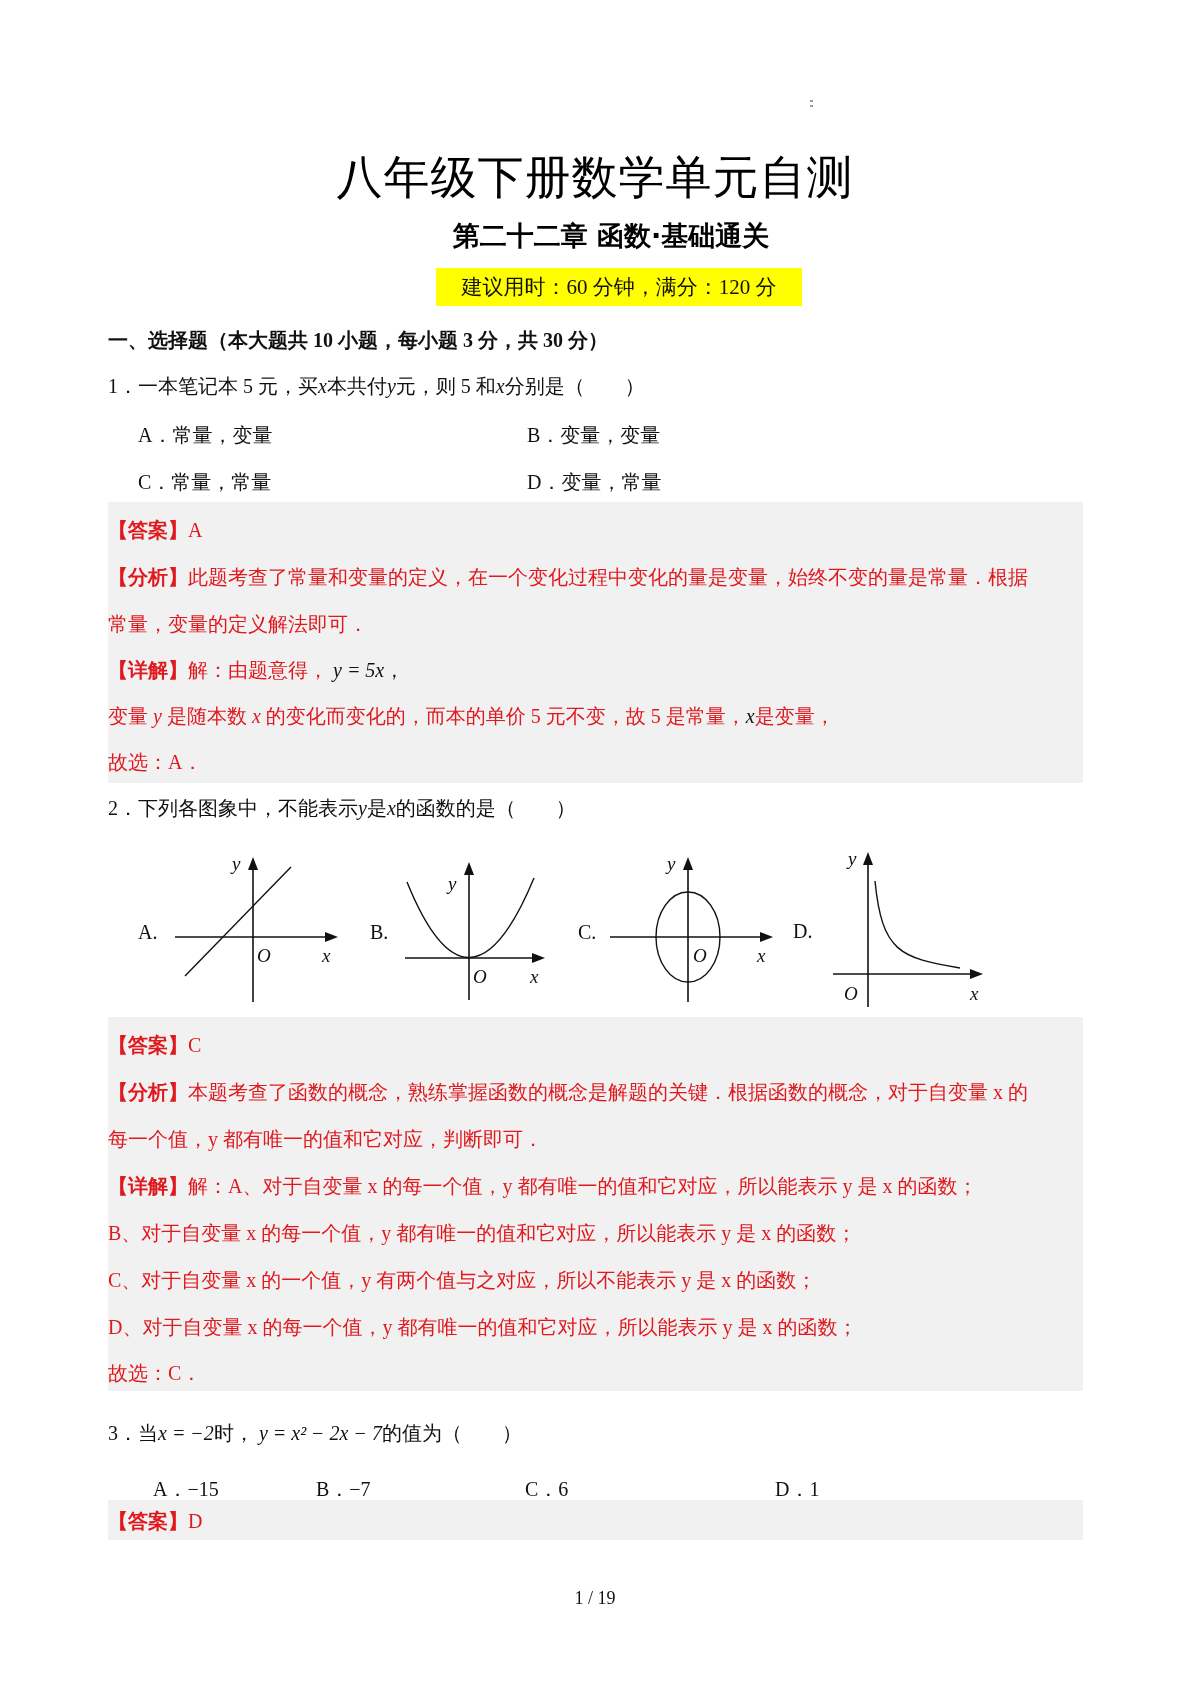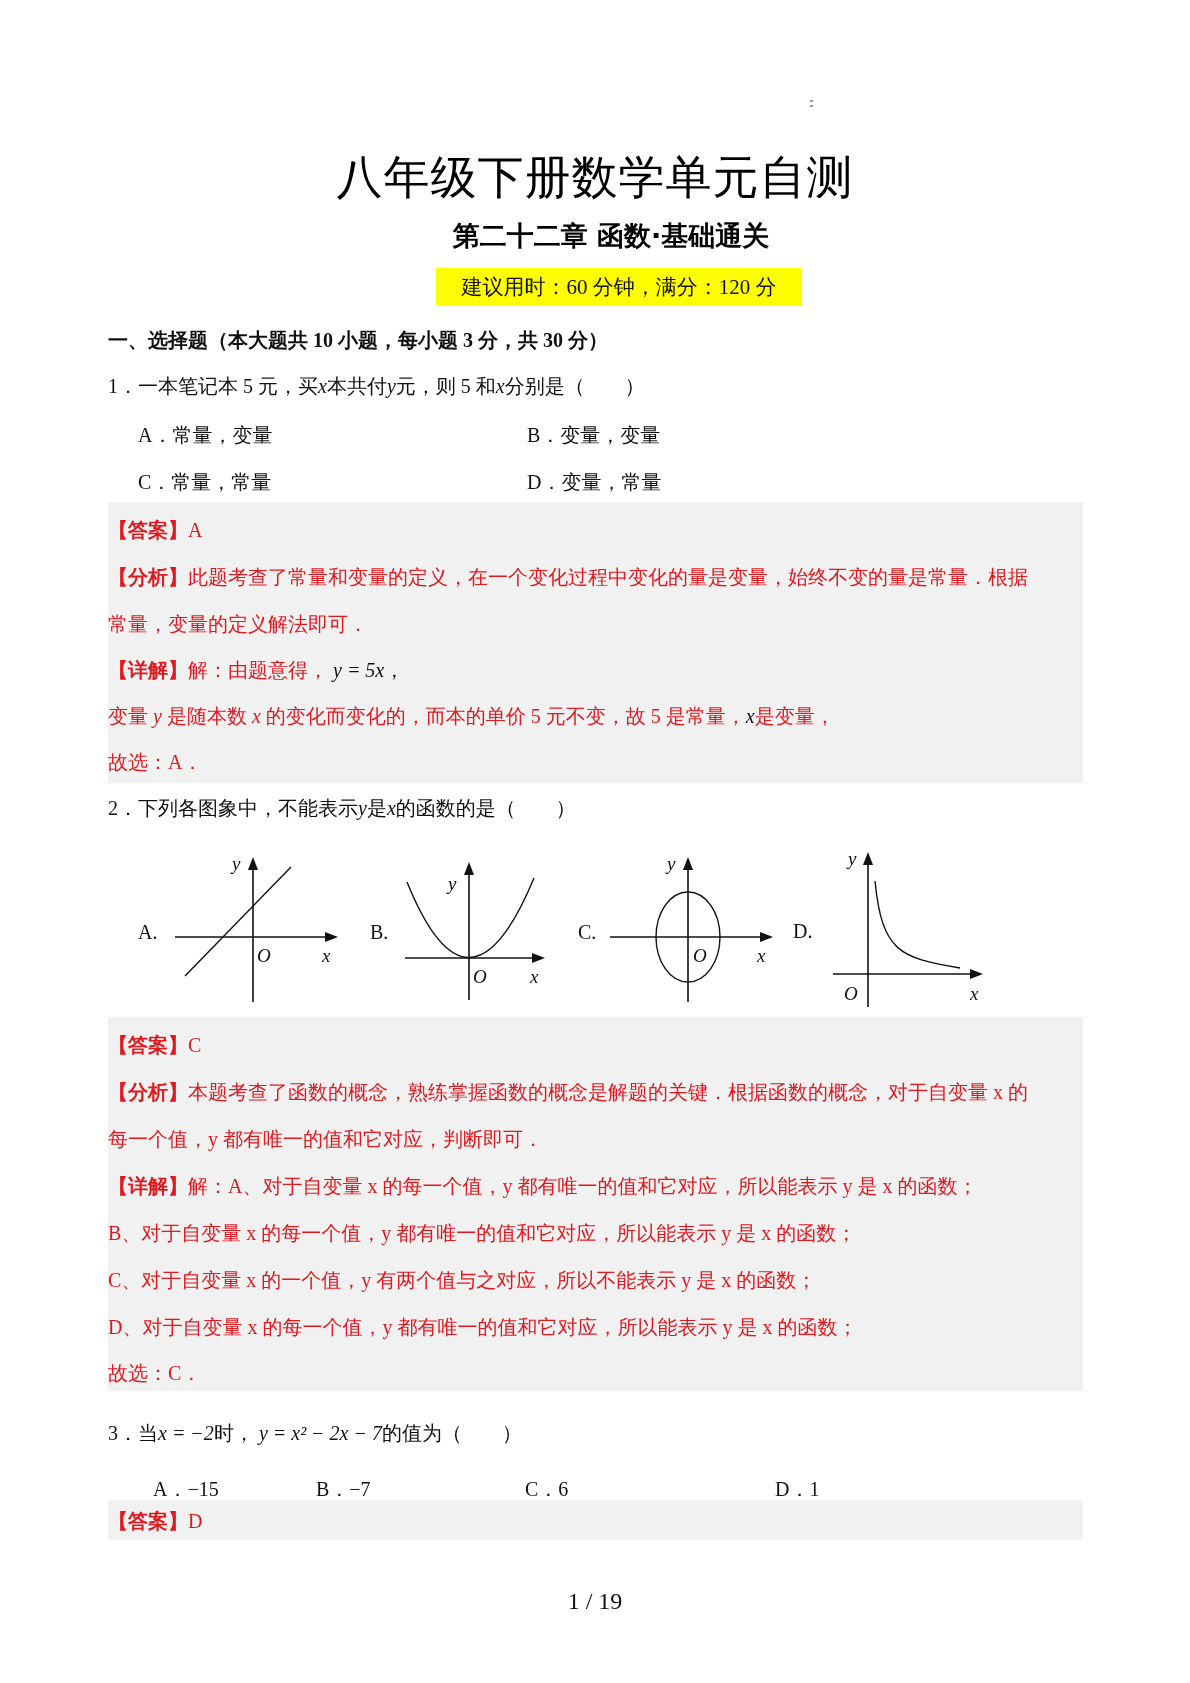--- a/index.html
+++ b/index.html
@@ -19,21 +19,21 @@
   .q { left: 108px; }
   .opt { font-size: 20px; line-height: 30px; white-space: nowrap; }
   .ansbox { left: 108px; width: 975px; background: #f1f1f1; }
   .red { color: #e0191f; }
   .tag { color: #e0191f; }
   .bk { color: #111; }
   i.v { font-family: "Liberation Serif", serif; font-style: italic; }
   .graph { position: absolute; }
   .graph svg { display: block; }
   .glabel { font-size: 20px; line-height: 30px; }
-  .pagenum { left: 0; width: 1190px; top: 1588px; text-align: center; font-size: 24px; color: #111; }
+  .pagenum { left: 0; width: 1190px; top: 1588px; text-align: center; font-size: 18px; color: #111; }
 </style>
 </head>
 <body>
 
 <div class="abs mark">
     <i></i>
     <i></i>
   </div>
 
 <div class="abs title">八年级下册数学单元自测</div>

